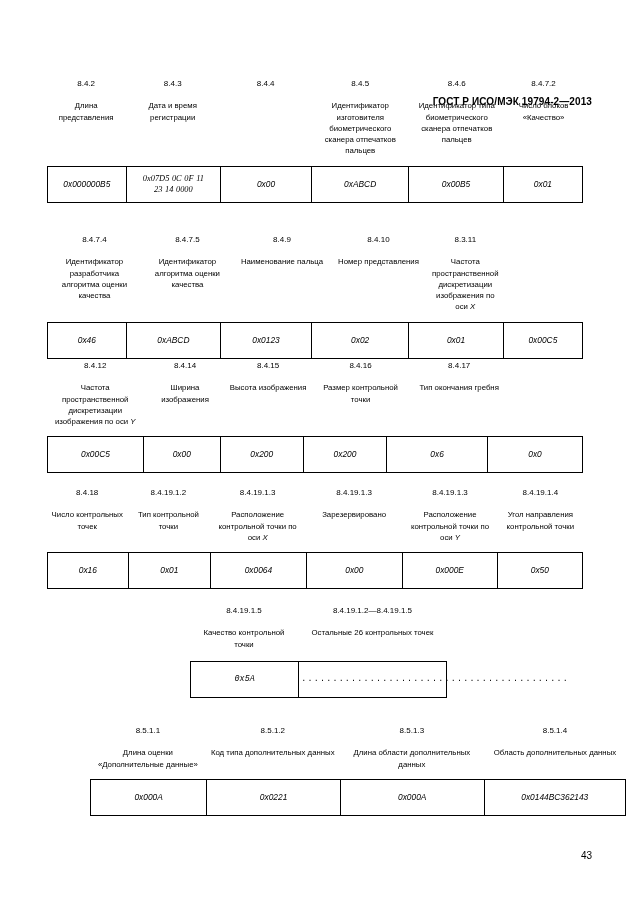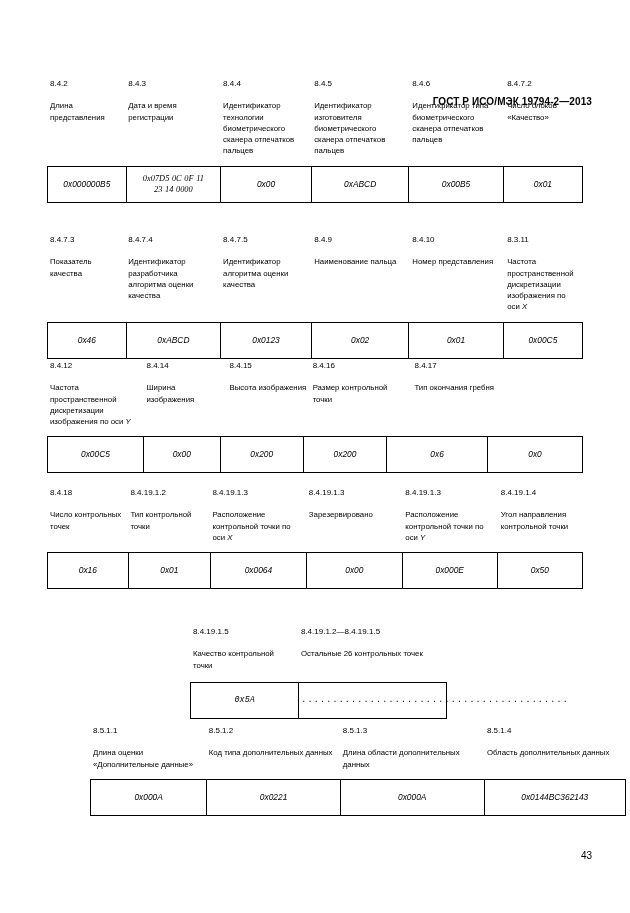--- a/index.html
+++ b/index.html
@@ -46,20 +46,21 @@
   }
 
   
   .labels {
     display: flex;
     align-items: flex-start;
     width: 100%;
   }
   .lbl {
     box-sizing: border-box;
+    text-align: center;
     padding: 0 3px;
     font-size: 7.8px;
     line-height: 11.3px;
   }
   .lbl .num {
     display: block;
     margin-bottom: 11px;
     font-size: 8px;
     white-space: nowrap;
   }
@@ -113,21 +114,20 @@
       <div class="lbl" style="width:14.6%">
         <span class="num">8.4.2</span>
         <span class="txt">Длина представления</span>
       </div>
       <div class="lbl" style="width:17.7%">
         <span class="num">8.4.3</span>
         <span class="txt">Дата и время регистрации</span>
       </div>
       <div class="lbl" style="width:17.0%">
         <span class="num">8.4.4</span>
-        <span class="txt">Идентификатор технологии биометрического сканера отпечатков пальцев</span>
       </div>
       <div class="lbl" style="width:18.3%">
         <span class="num">8.4.5</span>
         <span class="txt">Идентификатор изготовителя биометрического сканера отпечатков пальцев</span>
       </div>
       <div class="lbl" style="width:17.7%">
         <span class="num">8.4.6</span>
         <span class="txt">Идентификатор типа биометрического сканера отпечатков пальцев</span>
       </div>
       <div class="lbl" style="width:14.7%">
@@ -147,24 +147,20 @@
         <td style="width:18.3%">0xABCD</td>
         <td style="width:17.7%">0x00B5</td>
         <td style="width:14.7%">0x01</td>
       </tr>
     </tbody>
       </table>
   </div>
 
   <div class="block" id="block-2" style="top:234px;">
     <div class="labels">
-      <div class="lbl" style="width:14.6%">
-        <span class="num">8.4.7.3</span>
-        <span class="txt">Показатель качества</span>
-      </div>
       <div class="lbl" style="width:17.7%">
         <span class="num">8.4.7.4</span>
         <span class="txt">Идентификатор разработчика алгоритма оценки качества</span>
       </div>
       <div class="lbl" style="width:17.0%">
         <span class="num">8.4.7.5</span>
         <span class="txt">Идентификатор алгоритма оценки качества</span>
       </div>
       <div class="lbl" style="width:18.3%">
         <span class="num">8.4.9</span>
@@ -264,21 +260,21 @@
         <td style="width:15.3%">0x01</td>
         <td style="width:18.0%">0x0064</td>
         <td style="width:18.0%">0x00</td>
         <td style="width:17.8%">0x000E</td>
         <td style="width:15.9%">0x50</td>
       </tr>
     </tbody>
       </table>
   </div>
 
-  <div class="block narrow" id="block-5" style="top:626px;">
+  <div class="block narrow" id="block-5" style="top:605px;">
     <div class="labels">
       <div class="lbl" style="width:42%">
         <span class="num">8.4.19.1.5</span>
         <span class="txt">Качество контрольной точки</span>
       </div>
       <div class="lbl" style="width:58%">
         <span class="num">8.4.19.1.2—8.4.19.1.5</span>
         <span class="txt">Остальные 26 контрольных точек</span>
       </div>
     </div>

